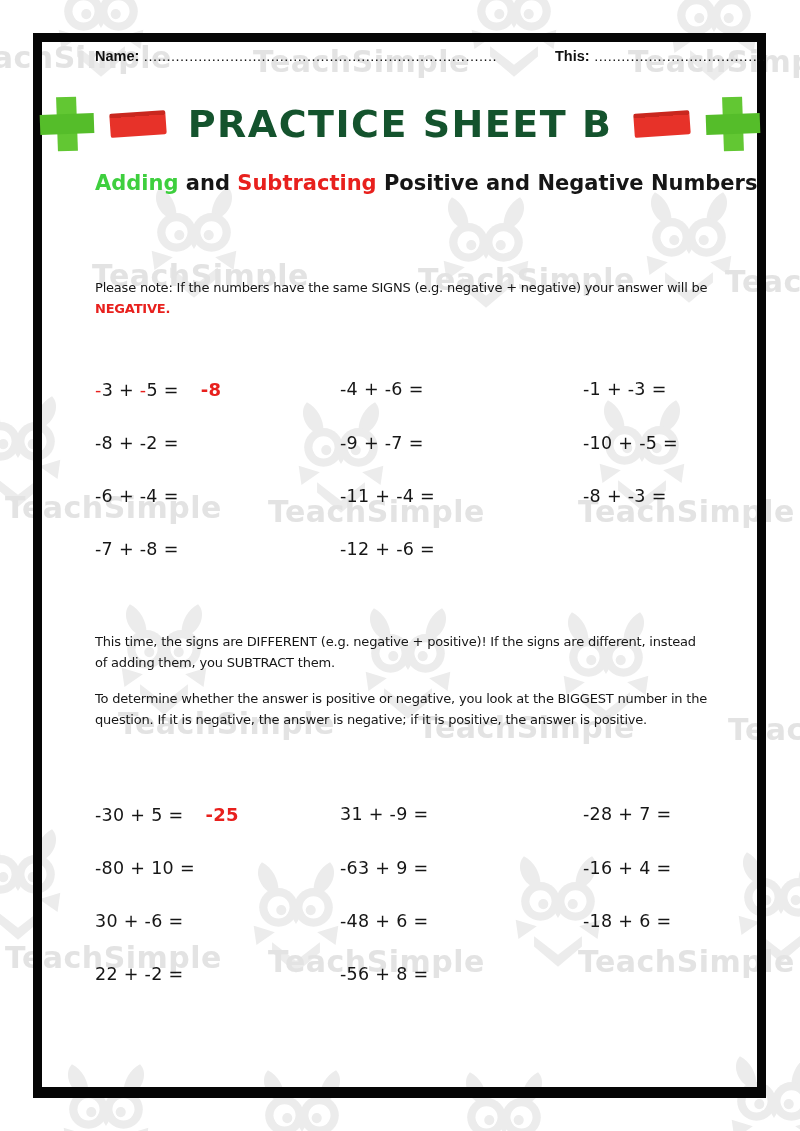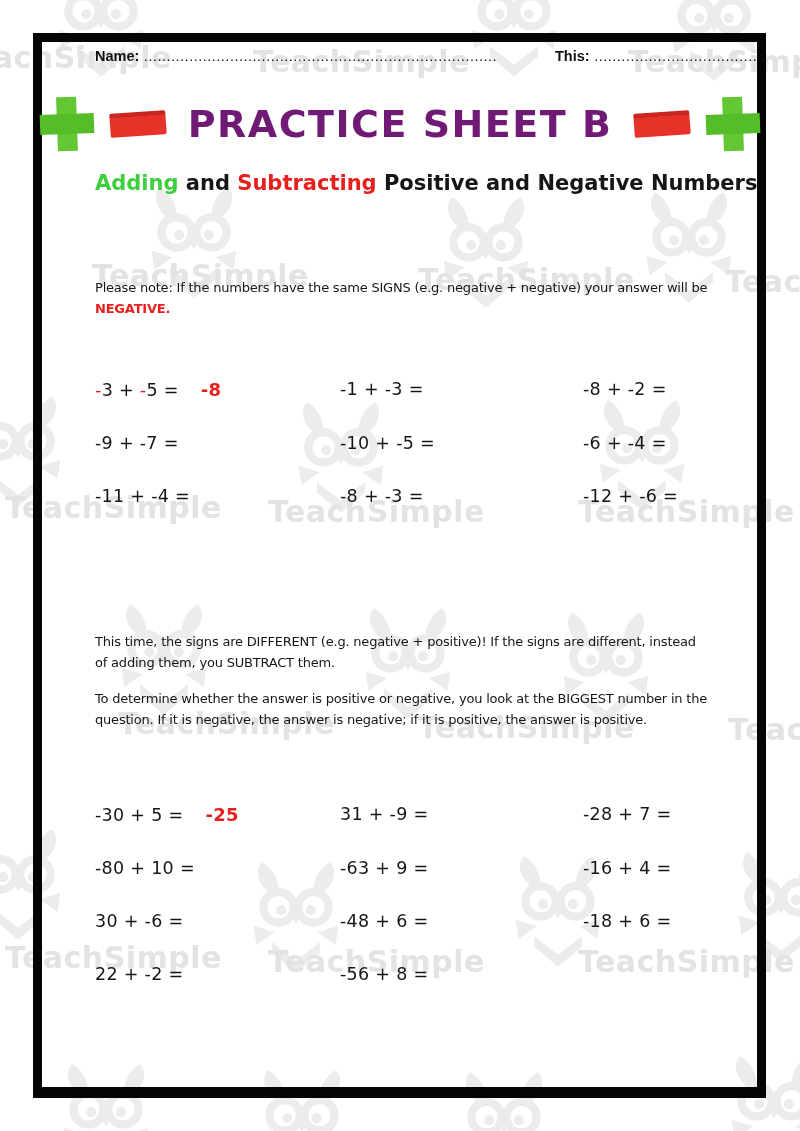--- a/index.html
+++ b/index.html
@@ -30,21 +30,21 @@
   .title-row{position:absolute;left:43px;top:92px;width:714px;height:64px;
              display:flex;align-items:center;justify-content:center;}
   .plus-icon{position:relative;width:54px;height:54px;flex:0 0 auto;transform:rotate(-2deg);}
   .plus-icon .v{position:absolute;left:17px;top:0;width:20px;height:54px;background:var(--green-icon);}
   .plus-icon .h{position:absolute;left:0;top:17px;width:54px;height:20px;background:var(--green-icon2);}
   .minus-icon{width:56px;height:24px;flex:0 0 auto;transform:rotate(-4deg);border-radius:2px;
               background:linear-gradient(180deg,var(--red-icon2) 0 18%,var(--red-icon) 18%);}
   .m-l16{margin-left:16px;} .m-r16{margin-right:16px;}
   .m-l10{margin-left:10px;} .m-r10{margin-right:10px;}
   .page-title{font-size:38px;font-weight:bold;letter-spacing:1.5px;margin:0 12px;
-              white-space:nowrap;color:#701a75;}
+              white-space:nowrap;color:#14532d;}
 
   .subtitle{position:absolute;left:95px;top:171px;font-size:21px;font-weight:bold;white-space:nowrap;}
 
   .para{position:absolute;left:95px;font-size:13px;line-height:21px;letter-spacing:-0.2px;}
   .para .line{display:block;white-space:nowrap;}
   #note{top:277px;}
   #para2{top:631px;}
   #para3{top:688px;}
 
   .grid{position:absolute;left:95px;display:grid;grid-template-columns:245px 243px 1fr;
@@ -465,27 +465,29 @@
 
     <div class="subtitle" id="subtitle"><span class="line"><span class="green">Adding</span><span> and </span><span class="red">Subtracting</span><span> Positive and Negative Numbers</span></span></div>
 
     <div class="para" id="note">
         <span class="line"><span>Please note: If the numbers have the same SIGNS (e.g. negative + negative) your answer will be</span></span>
         <span class="line"><span class="red bold">NEGATIVE.</span></span>
       </div>
 
     <div class="grid" id="grid1">
         <div class="cell"><span class="eq"><span class="red">-</span><span>3 + </span><span class="red">-</span><span>5 =</span></span><span class="answer">-8</span></div>
+        <div class="cell"><span class="eq">-4 + -6 =</span></div>
         <div class="cell"><span class="eq">-1 + -3 =</span></div>
         <div class="cell"><span class="eq">-8 + -2 =</span></div>
         <div class="cell"><span class="eq">-9 + -7 =</span></div>
         <div class="cell"><span class="eq">-10 + -5 =</span></div>
         <div class="cell"><span class="eq">-6 + -4 =</span></div>
         <div class="cell"><span class="eq">-11 + -4 =</span></div>
         <div class="cell"><span class="eq">-8 + -3 =</span></div>
+        <div class="cell"><span class="eq">-7 + -8 =</span></div>
         <div class="cell"><span class="eq">-12 + -6 =</span></div>
       </div>
 
     <div class="para" id="para2">
         <span class="line"><span>This time, the signs are DIFFERENT (e.g. negative + positive)! If the signs are different, instead</span></span>
         <span class="line"><span>of adding them, you SUBTRACT them.</span></span>
       </div>
     <div class="para" id="para3">
         <span class="line"><span>To determine whether the answer is positive or negative, you look at the BIGGEST number in the</span></span>
         <span class="line"><span>question. If it is negative, the answer is negative; if it is positive, the answer is positive.</span></span>

